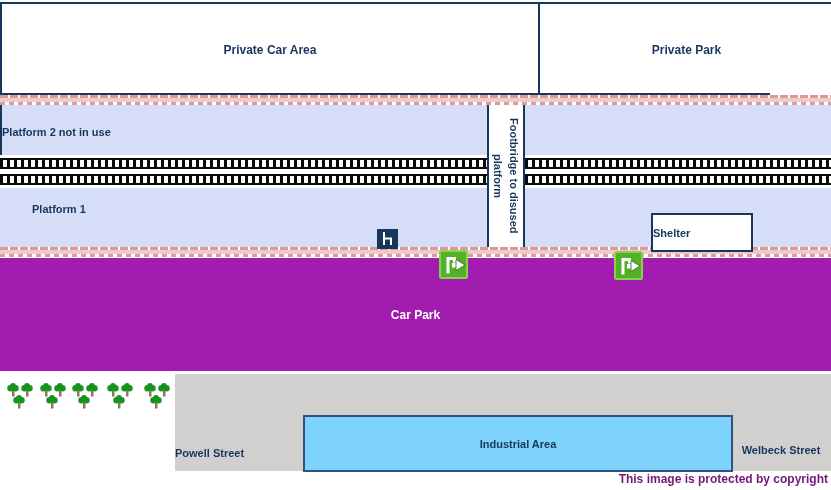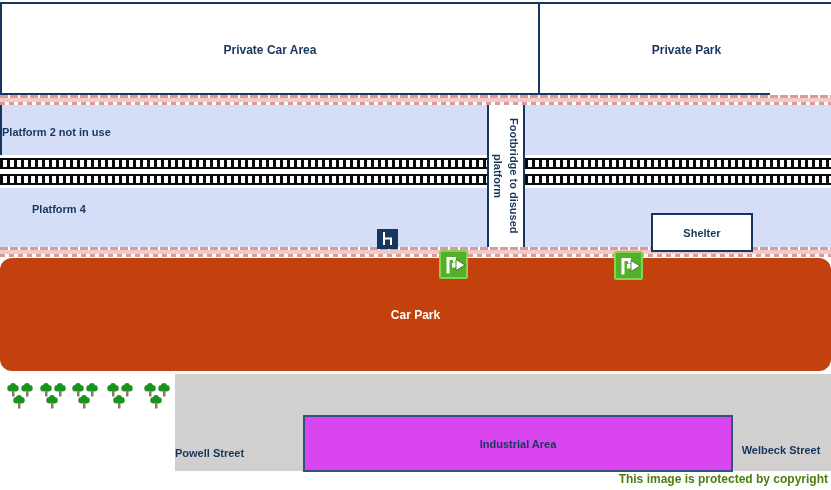--- a/index.html
+++ b/index.html
@@ -41,35 +41,35 @@
     background:repeating-linear-gradient(90deg,#0a0a0a 0 3px,#ffffff 3px 7px);}
   .ladder-1{top:3px;} .ladder-2{top:19px;}
 
   .footbridge{left:487px;top:0;width:38px;height:142px;background:#fff;
     border-left:2px solid #17365d;border-right:2px solid #17365d;z-index:5;
     display:flex;align-items:center;justify-content:center;}
   .footbridge span{writing-mode:vertical-rl;height:140px;text-align:center;
     font-size:11px;line-height:16px;white-space:normal;}
 
   .shelter{left:651px;top:213px;width:102px;height:39px;background:#fff;border:2px solid #17365d;
-    display:flex;align-items:center;justify-content:center;z-index:6;}
-
-  
-  .carpark{left:0;top:258px;width:831px;height:113px;background:#c2410c;
-    display:flex;align-items:center;justify-content:center;border-radius:12px;}
+    display:flex;align-items:center;justify-content:flex-start;z-index:6;}
+
+  
+  .carpark{left:0;top:258px;width:831px;height:113px;background:#a21caf;
+    display:flex;align-items:center;justify-content:center;}
   .carpark .lbl{color:#fff;font-size:12px;}
 
   
   .gray-region{left:175px;top:374px;width:656px;height:97px;background:#d1d0cf;}
-  .industrial{left:303px;top:415px;width:430px;height:57px;background:#d946ef;border:2px solid #33527b;
+  .industrial{left:303px;top:415px;width:430px;height:57px;background:#7dd3fc;border:2px solid #33527b;
     display:flex;align-items:center;justify-content:center;z-index:4;}
   .powell{left:175px;top:447px;width:101px;text-align:left;z-index:5;}
   .welbeck{left:733px;top:444px;width:96px;text-align:center;z-index:5;}
 
-  .copyright{right:3px;top:472px;color:#4d7c0f;font-size:12px;white-space:nowrap;}
+  .copyright{right:3px;top:472px;color:#701a75;font-size:12px;white-space:nowrap;}
 
   
   .bench{left:377px;top:229px;width:21px;height:20px;z-index:7;}
   .exit{width:29px;height:29px;z-index:8;}
   .exit-1{left:439px;top:250px;} .exit-2{left:614px;top:251px;}
   .tree-cluster{position:absolute;width:27px;height:26px;z-index:3;}
   .tree{position:absolute;width:12px;height:14px;}
   .t1{left:0;top:0;} .t2{left:14px;top:0;} .t3{left:6px;top:12px;}
 </style>
 </head>
@@ -89,21 +89,21 @@
 
   <div class="abs fence fence-top"></div>
 
   <div class="abs platform-zone">
     <div class="abs plat-left-line"></div>
     <div class="abs lbl" style="left:2px;top:21px;">Platform 2 not in use</div>
     <div class="abs track-band">
       <div class="rail-ladder ladder-1"></div>
       <div class="rail-ladder ladder-2"></div>
     </div>
-    <div class="abs lbl" style="left:32px;top:98px;">Platform 4</div>
+    <div class="abs lbl" style="left:32px;top:98px;">Platform 1</div>
     <div class="abs footbridge">
       <span>Footbridge to disused platform</span>
     </div>
   </div>
 
   <div class="abs shelter">
     <span class="lbl">Shelter</span>
   </div>
 
   <svg class="abs bench" viewBox="0 0 21 20">

